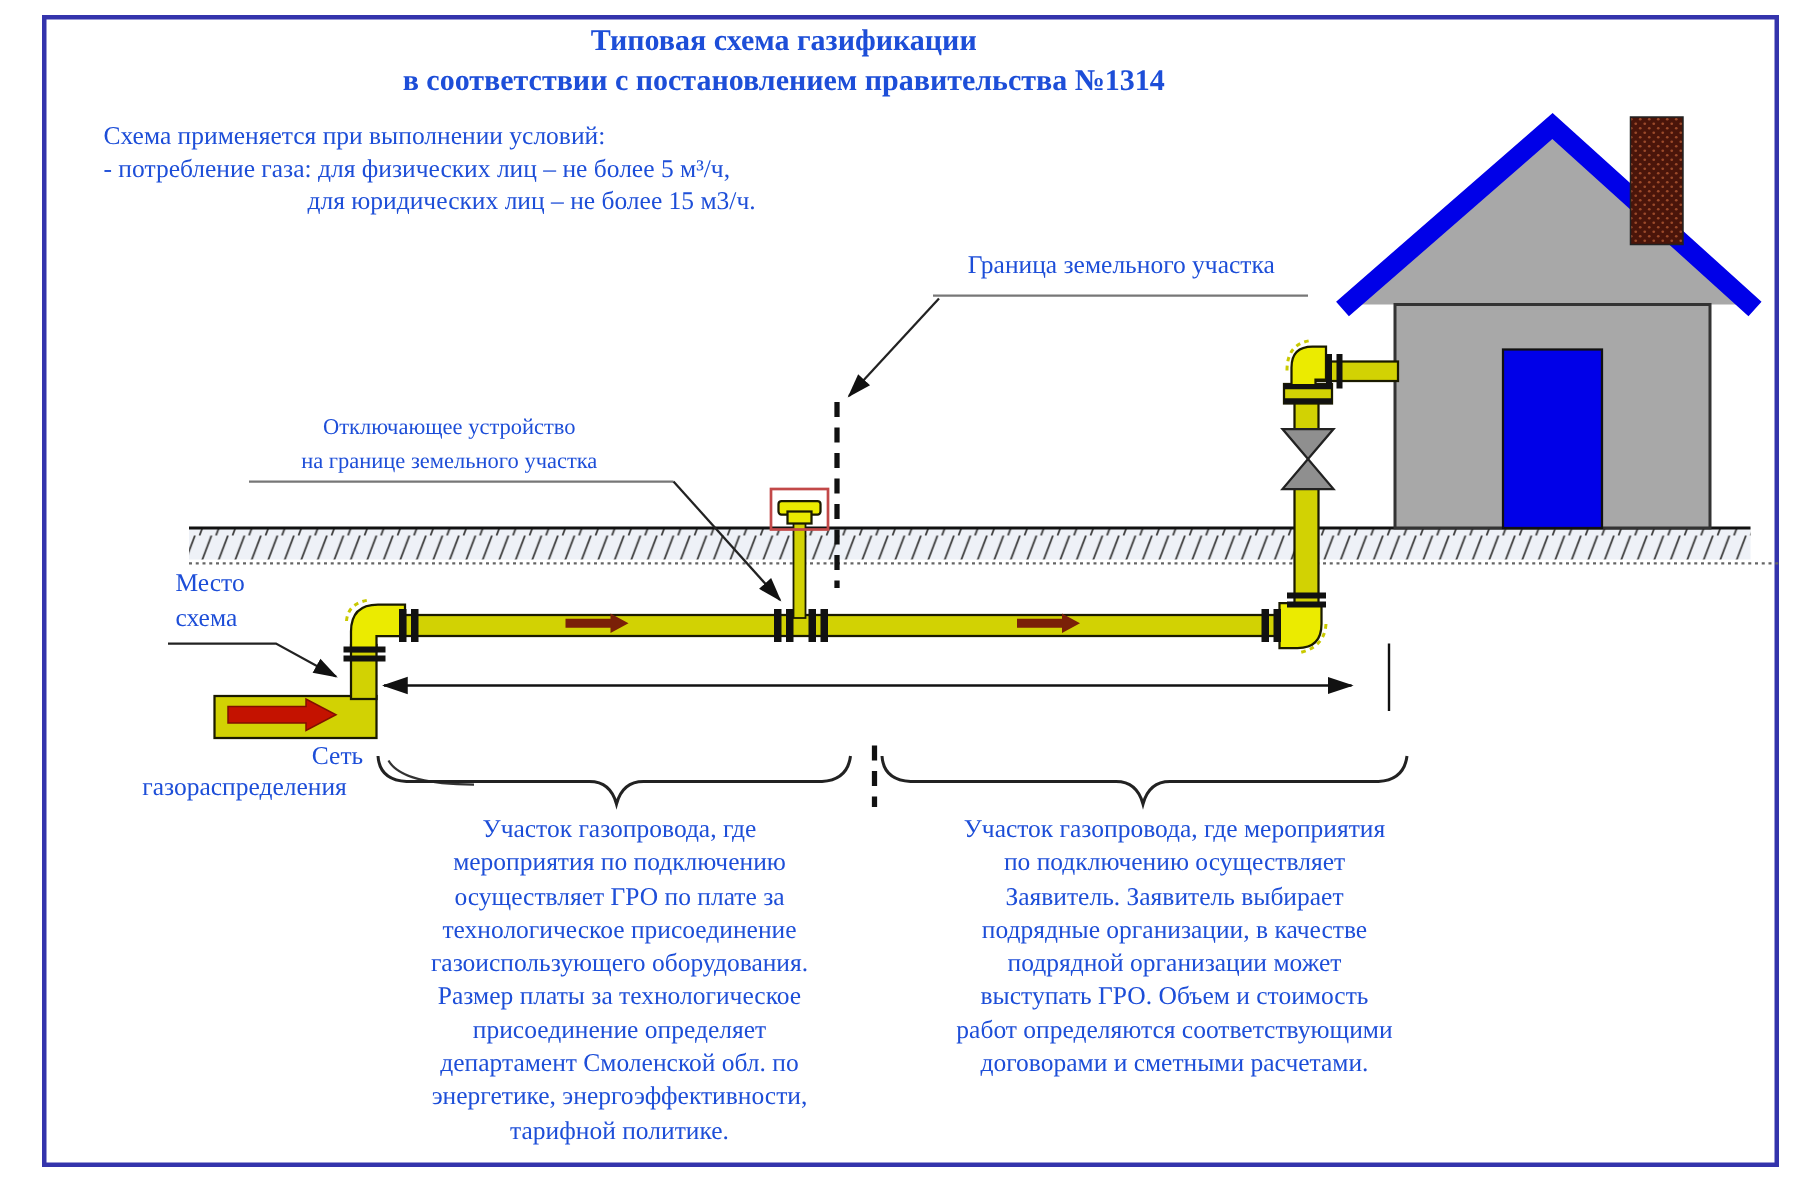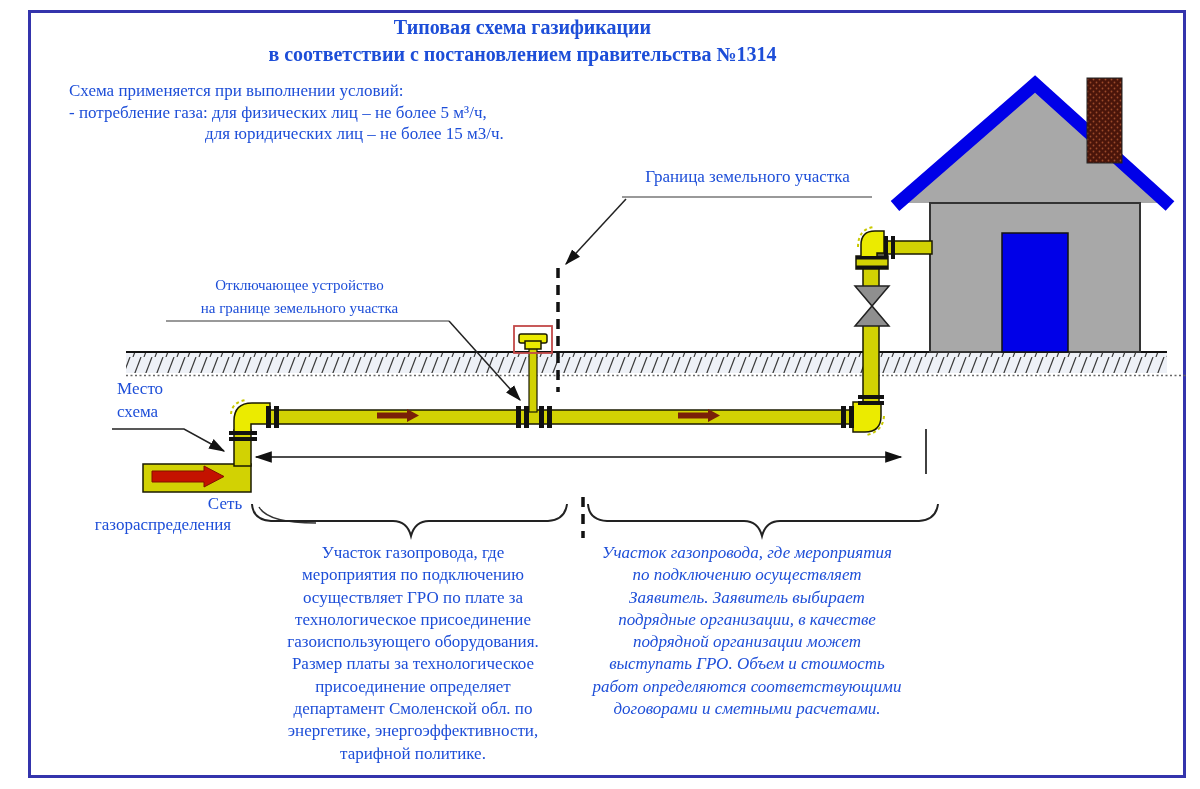--- a/index.html
+++ b/index.html
@@ -15,21 +15,21 @@
   #title2{top:43px;}
   #conditions{top:80px;left:36px;font-size:17px;line-height:21.5px;width:920px;margin-left:33px;}
   #cond-i3{padding-left:136px;}
   #lab-boundary{top:167px;left:605px;width:285px;font-size:17px;}
   #lab-disc{top:274px;left:152px;width:295px;font-size:15px;line-height:22.5px;text-align:center;}
   #lab-tap{top:377px;left:117px;font-size:17px;line-height:23px;}
   #lab-net1{top:494px;left:180px;width:90px;font-size:17px;}
   #lab-net2{top:515px;left:78px;width:170px;font-size:17px;}
   #lab-dist{top:470px;left:476px;width:200px;font-size:18px;font-weight:bold;}
   #note-left{top:542px;left:256px;width:314px;font-size:17px;line-height:22.3px;}
-  #note-right{top:542px;left:562px;width:370px;font-size:17px;line-height:22.3px;font-style:italic;}
+  #note-right{top:542px;left:598px;width:370px;font-size:17px;line-height:22.3px;}
   svg{position:absolute;left:0;top:0;}
 </style>
 </head>
 <body>
 
 <div id="page">
   <div id="frame" class="abs"></div>
 
   <svg width="1200" height="789" viewBox="0 0 1200 789">
     <defs>

